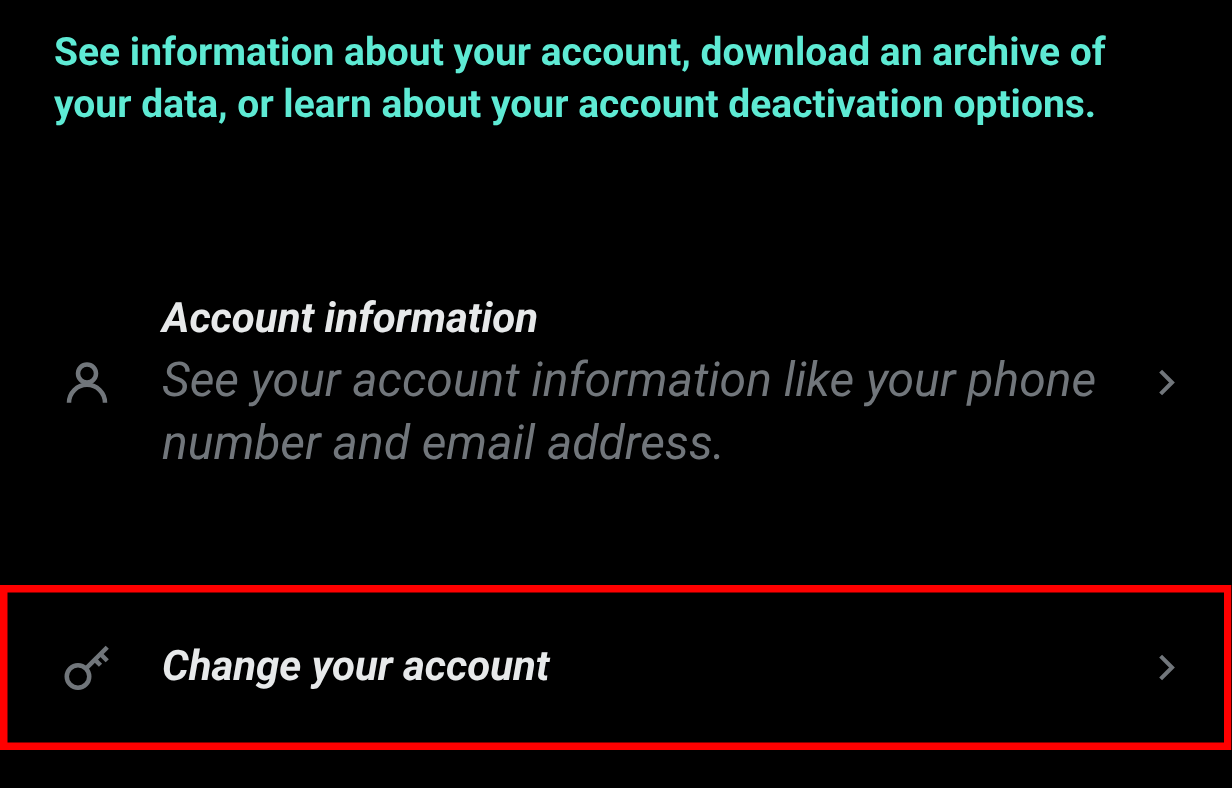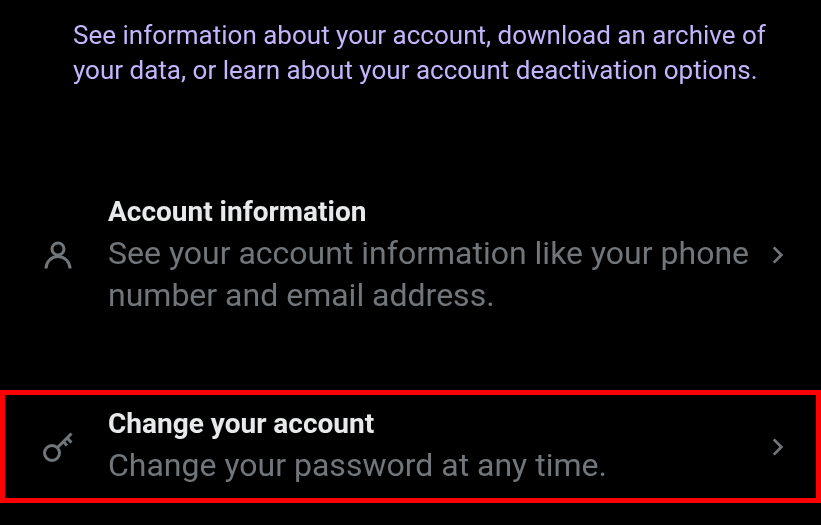--- a/index.html
+++ b/index.html
@@ -9,25 +9,24 @@
     }
     body {
       width: 821px;
       height: 525px;
       background-color: #000000;
       font-family: -apple-system, BlinkMacSystemFont, "Segoe UI", Roboto, Helvetica, Arial, sans-serif;
       overflow: hidden;
     }
     .description {
       padding: 18px 36px 0 36px;
-      color: #c4b5fd;
+      color: #5eead4;
       font-size: 26px;
       line-height: 1.35;
-      font-weight: 400;
-      margin-left: 37px;
+      font-weight: 700;
     }
     .items {
       margin-top: 90px;
     }
     .settings-item {
       display: flex;
       align-items: center;
       padding: 16px 28px 16px 36px;
       cursor: pointer;
       min-height: 110px;
@@ -51,20 +50,21 @@
     .icon-wrap svg {
       width: 36px;
       height: 36px;
       fill: none;
       stroke: #71767b;
       stroke-width: 2;
     }
     .text-group {
       flex: 1;
       min-width: 0;
+      font-style: italic;
     }
     .item-title {
       color: #e7e9ea;
       font-size: 28px;
       font-weight: 700;
       line-height: 1.25;
       margin-bottom: 4px;
     }
     .item-subtitle {
       color: #71767b;
@@ -120,21 +120,20 @@
     <div class="icon-wrap">
       <svg viewBox="0 0 24 24">
         <circle cx="8" cy="16" r="5"></circle>
         <line x1="11.5" y1="12.5" x2="21" y2="3"></line>
         <line x1="18" y1="6" x2="21" y2="9"></line>
         <line x1="15.5" y1="8.5" x2="18" y2="11"></line>
       </svg>
     </div>
     <div class="text-group">
       <div class="item-title">Change your account</div>
-      <div class="item-subtitle">Change your password at any time.</div>
     </div>
     <div class="chevron-wrap">
       <svg viewBox="0 0 24 24">
         <polyline points="9 5 16 12 9 19"></polyline>
       </svg>
     </div>
   </div>
 
 </div>
 

